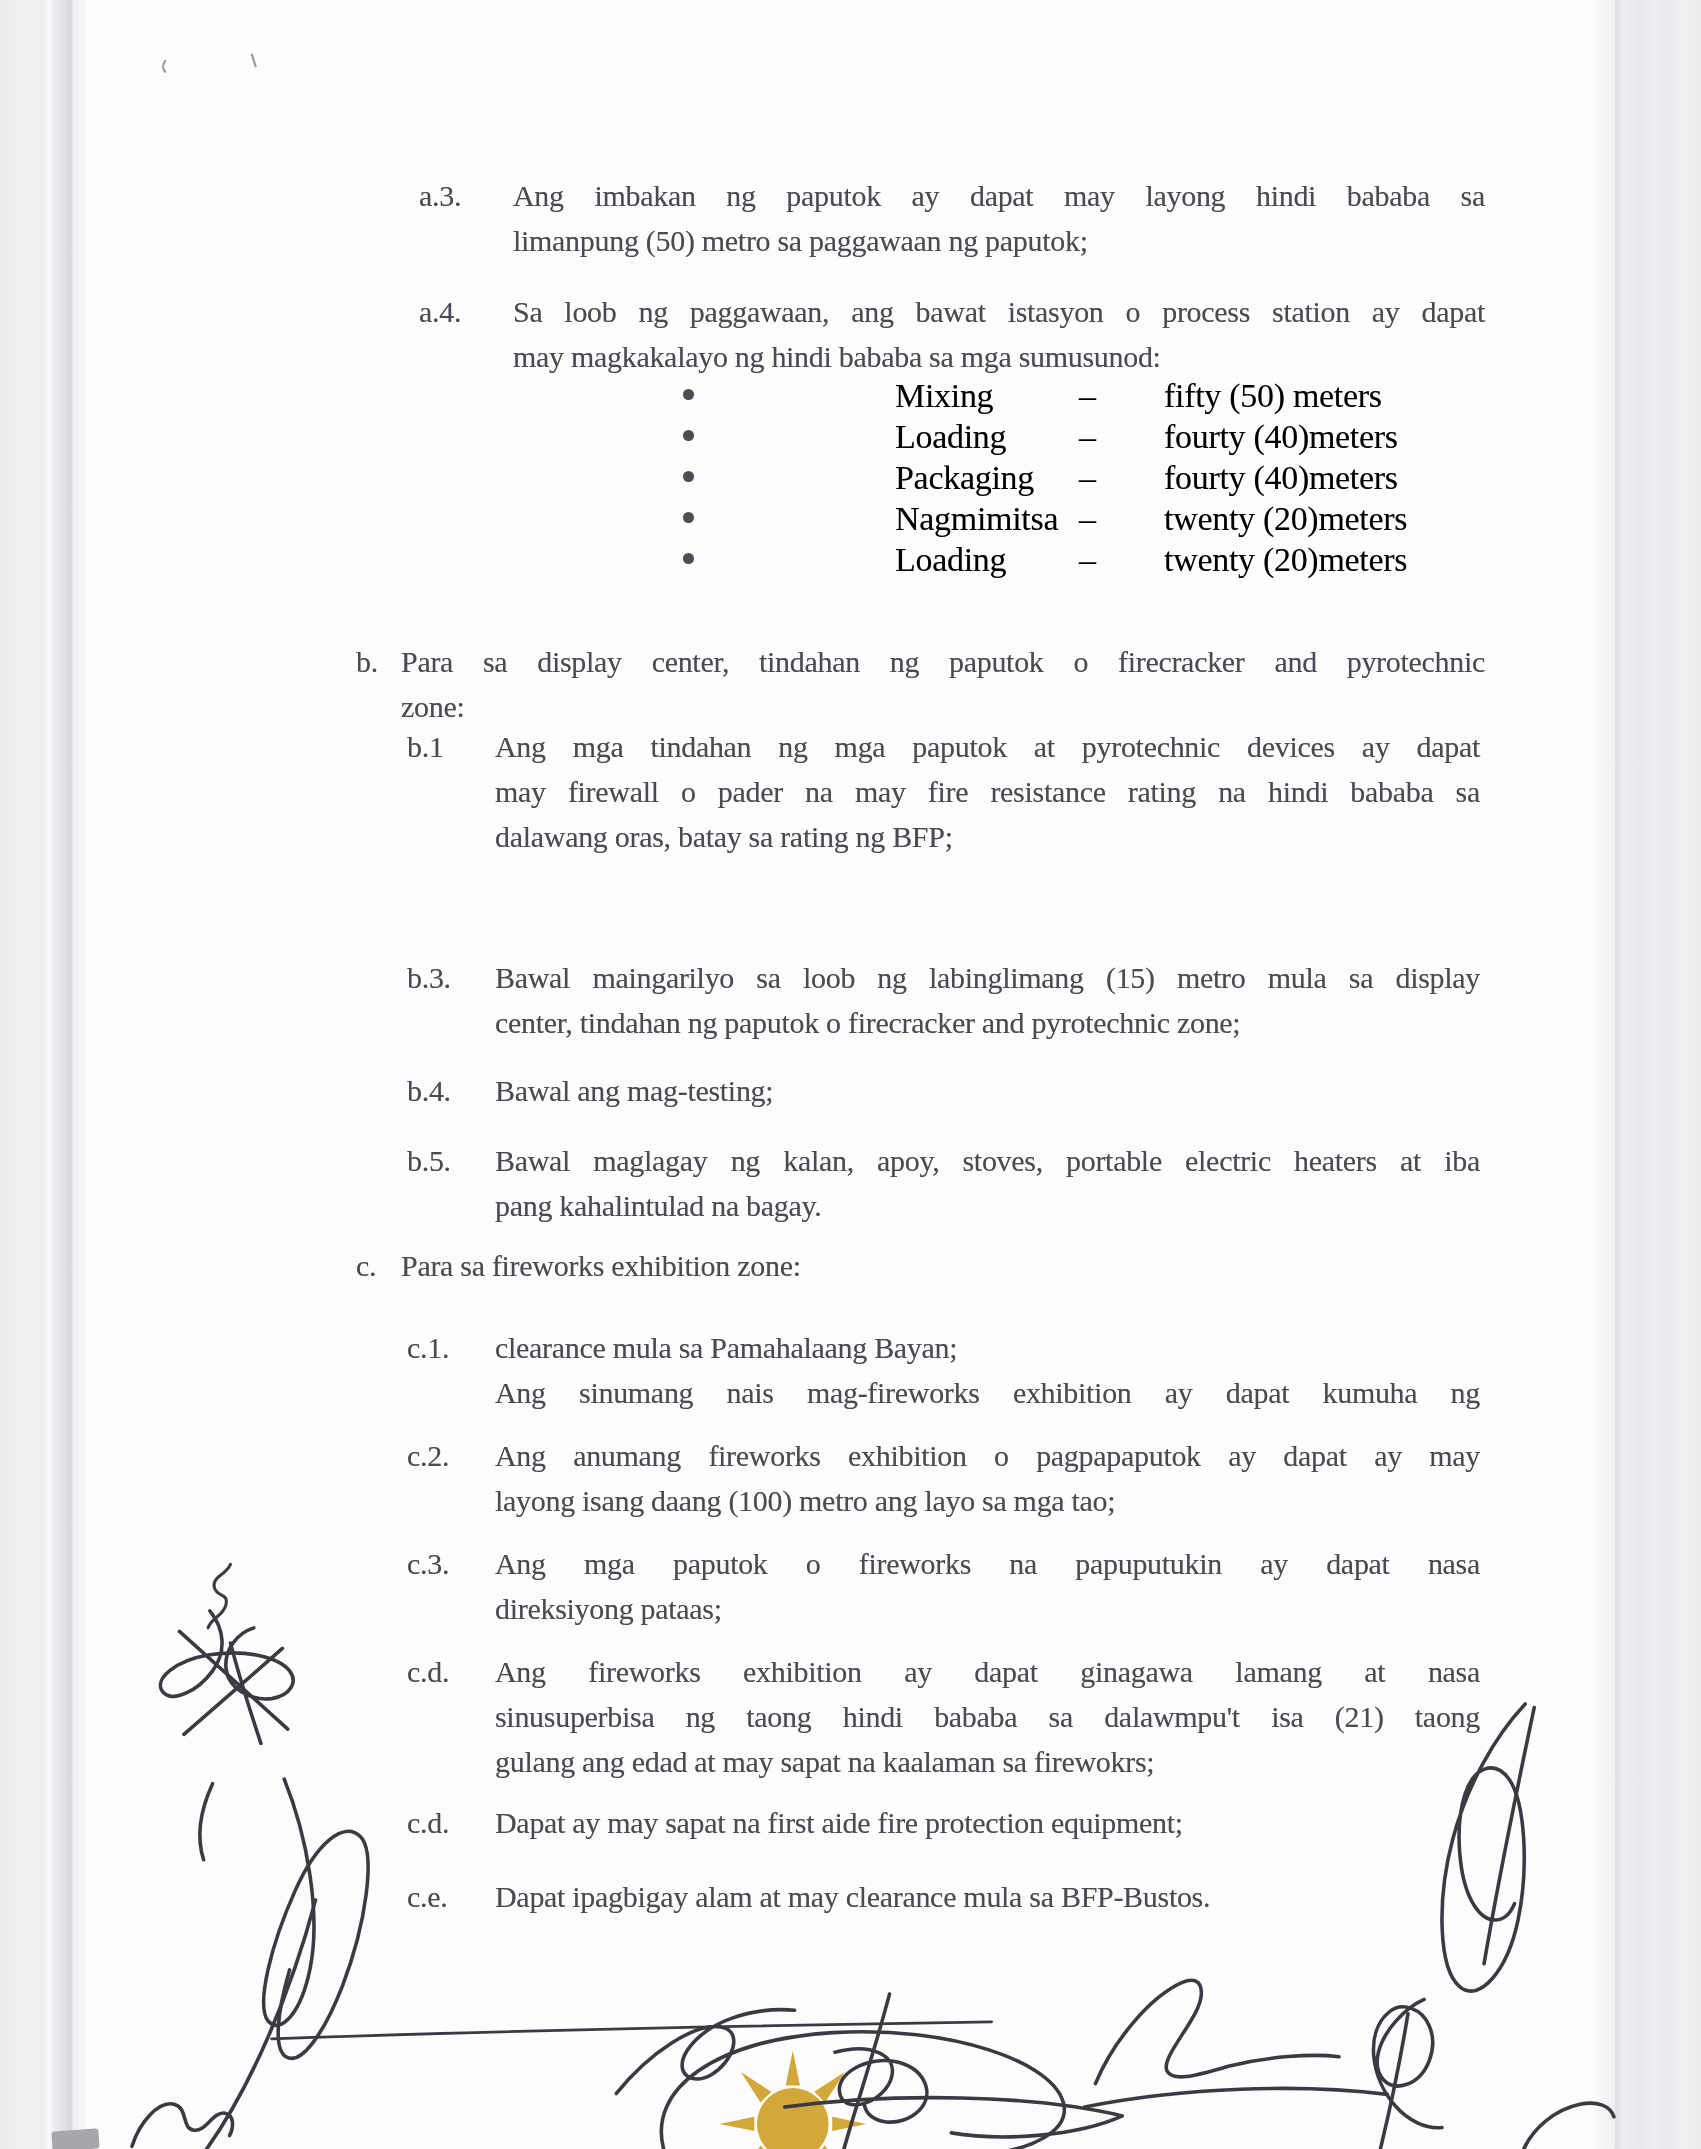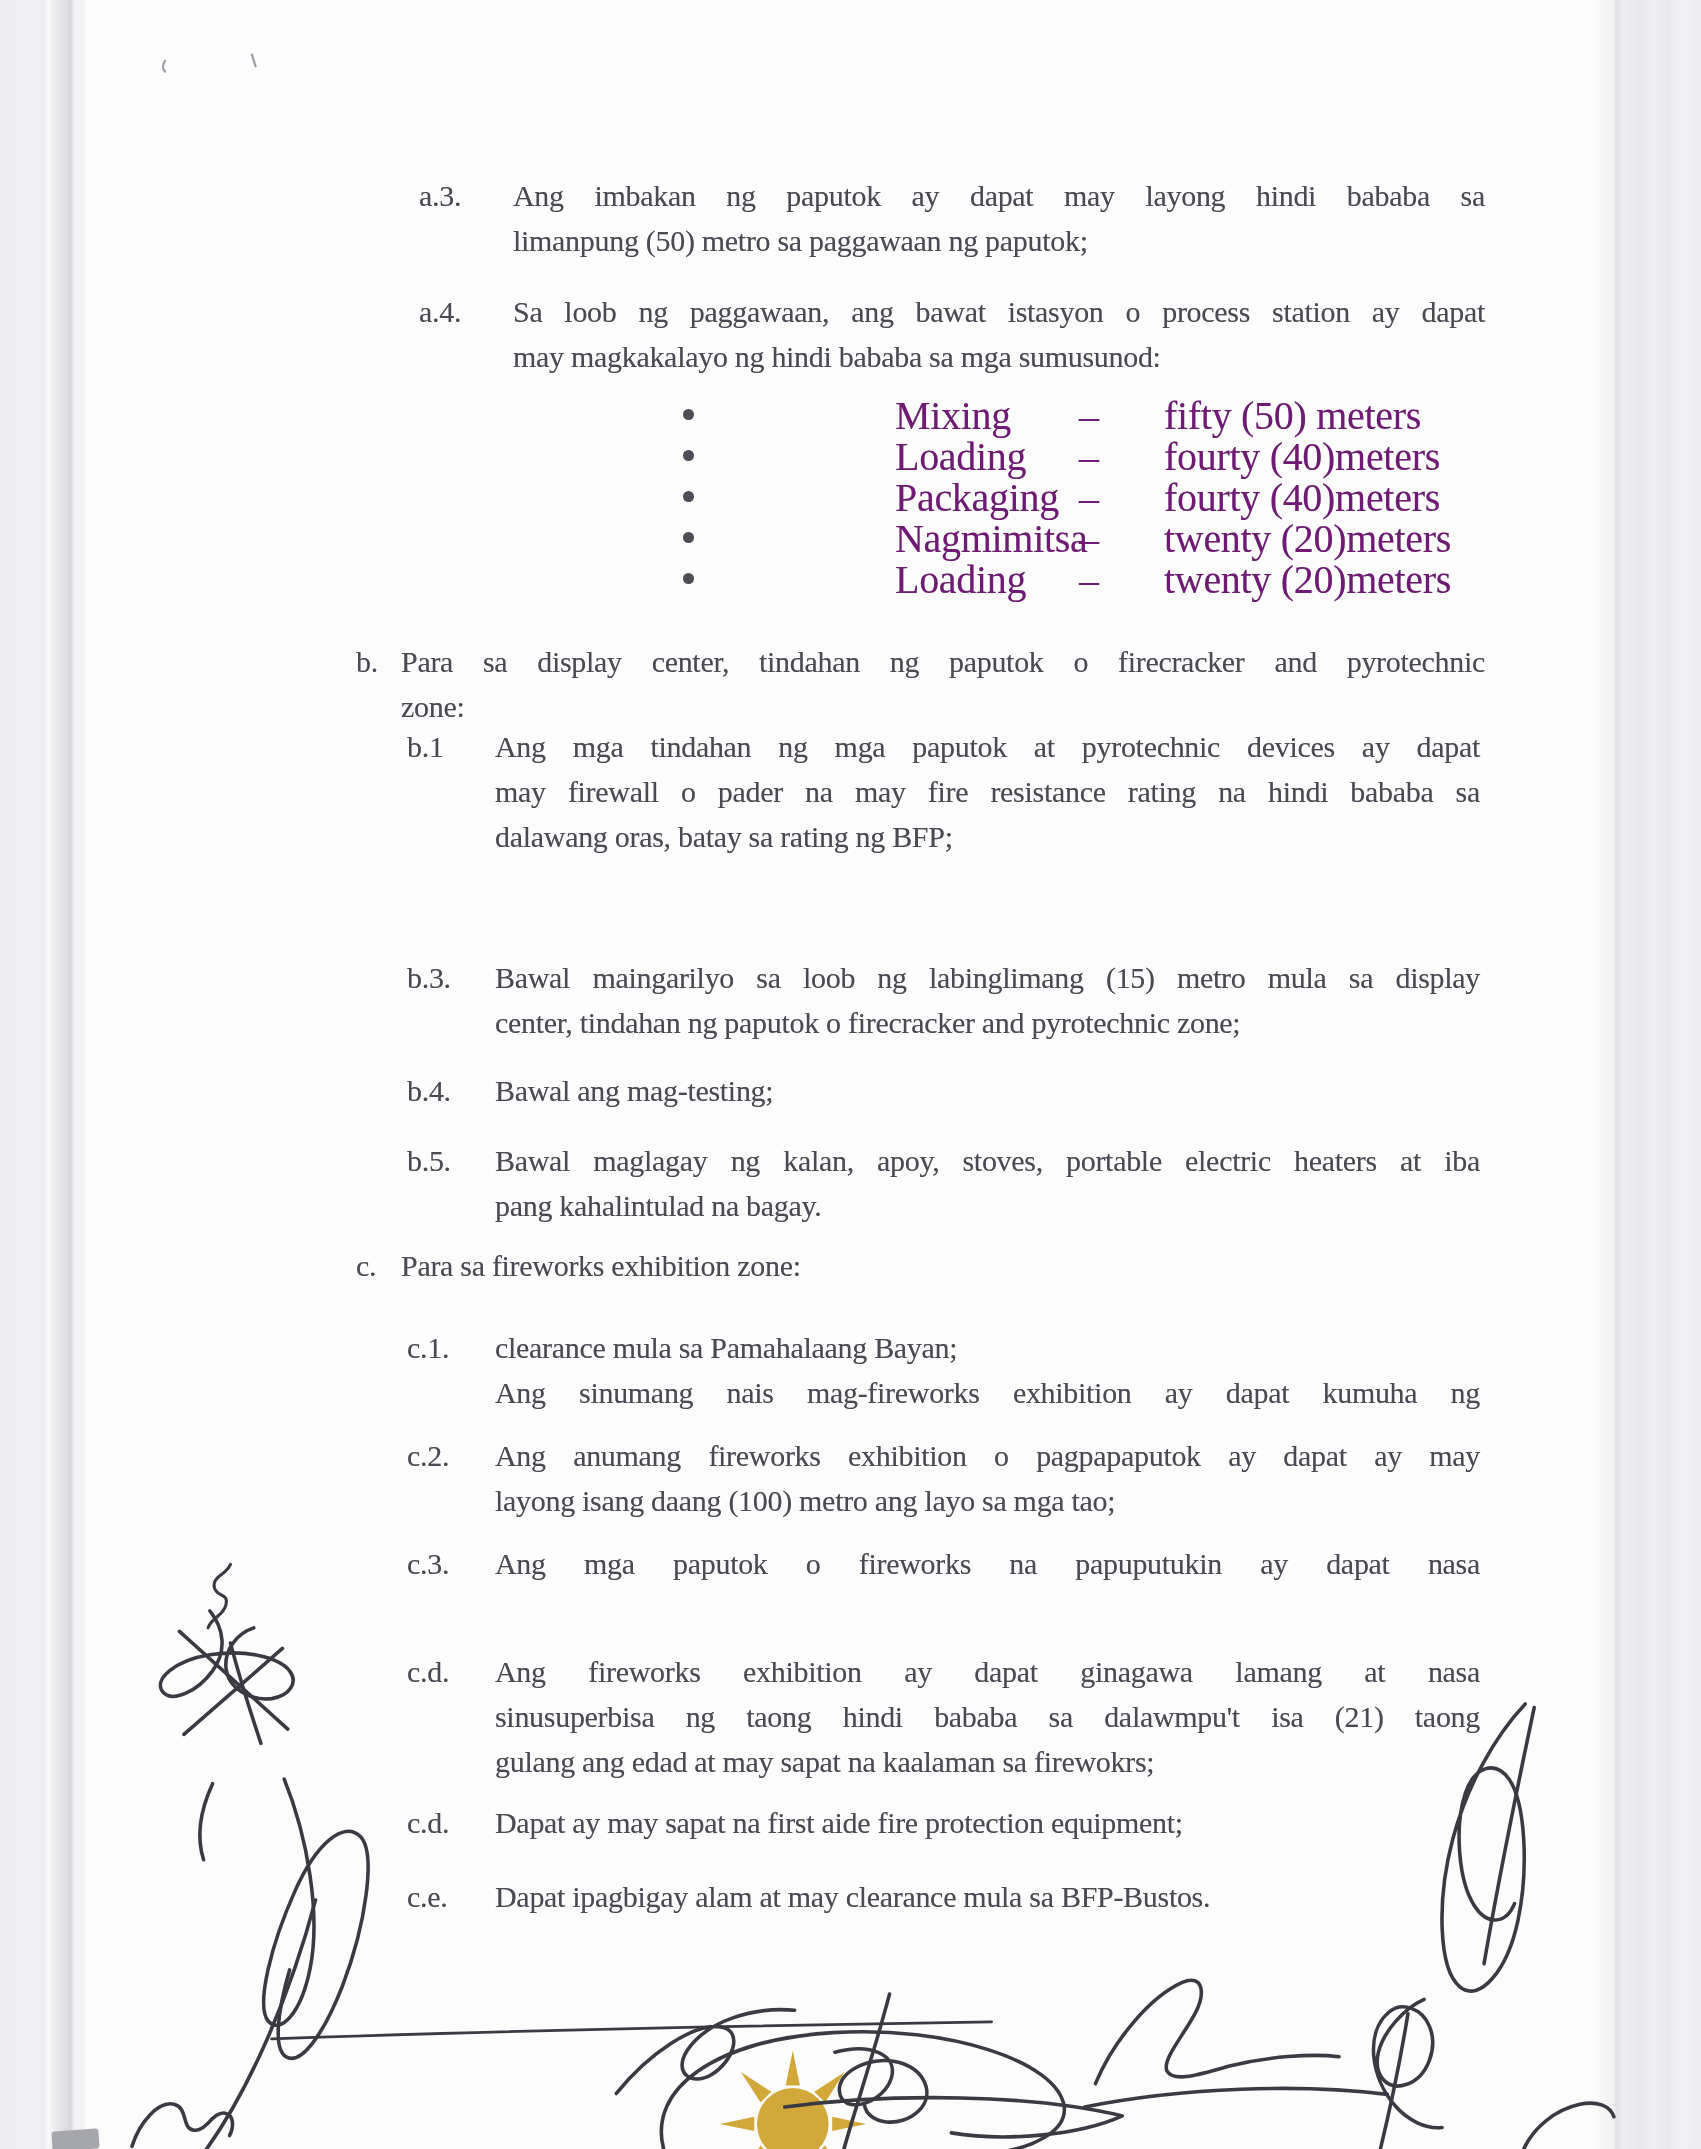--- a/index.html
+++ b/index.html
@@ -27,21 +27,21 @@
   .a   {left:419px;width:972px;padding-left:94px;}
   .sub {left:407px;width:985px;padding-left:88px;}
   .sec {left:356px;width:1084px;padding-left:45px;}
 
   #a3{top:173px;} #a4{top:289px;}
   #secb{top:639px;} #b1{top:724px;} #b2{top:880px;} #b3{top:955px;} #b4{top:1068px;} #b5{top:1138px;}
   #secc{top:1243px;} #c1{top:1325px;} #c2{top:1433px;} #c3{top:1541px;}
   #cd1{top:1649px;} #cd2{top:1800px;} #ce{top:1874px;}
 
   
-  .stations{position:absolute;left:683px;top:395px;width:806px;color:#701a75;font-size:40px;
+  .stations{position:absolute;left:683px;top:375px;width:806px;color:#000000;font-size:34px;
     letter-spacing:-0.3px;text-shadow:0 0 0.5px rgba(74,74,82,0.45);}
   .st-row{position:relative;height:41px;}
   .st-dot{position:absolute;left:0;top:14.3px;width:10.7px;height:10.7px;border-radius:50%;background:#4d4d55;}
   .st-name{position:absolute;left:212px;top:0;line-height:41px;}
   .st-dash{position:absolute;left:396px;top:0;line-height:41px;}
   .st-value{position:absolute;left:481px;top:0;line-height:41px;}
 
   .overlay{position:absolute;left:0;top:0;width:1702px;height:2149px;pointer-events:none;}
 </style>
 </head>
@@ -164,20 +164,21 @@
     <div>
         <div class="line j">Ang anumang fireworks exhibition o pagpapaputok ay dapat ay may</div>
         <div class="line">layong isang daang (100) metro ang layo sa mga tao;</div>
       </div>
   </div>
 
   <div class="para sub" id="c3">
     <span class="plabel">c.3.</span>
     <div>
         <div class="line j">Ang mga paputok o fireworks na papuputukin ay dapat nasa</div>
+        <div class="line">direksiyong pataas;</div>
       </div>
   </div>
 
   <div class="para sub" id="cd1">
     <span class="plabel">c.d.</span>
     <div>
         <div class="line j">Ang fireworks exhibition ay dapat ginagawa lamang at nasa</div>
         <div class="line j">sinusuperbisa ng taong hindi bababa sa dalawmpu't isa (21) taong</div>
         <div class="line">gulang ang edad at may sapat na kaalaman sa firewokrs;</div>
       </div>

